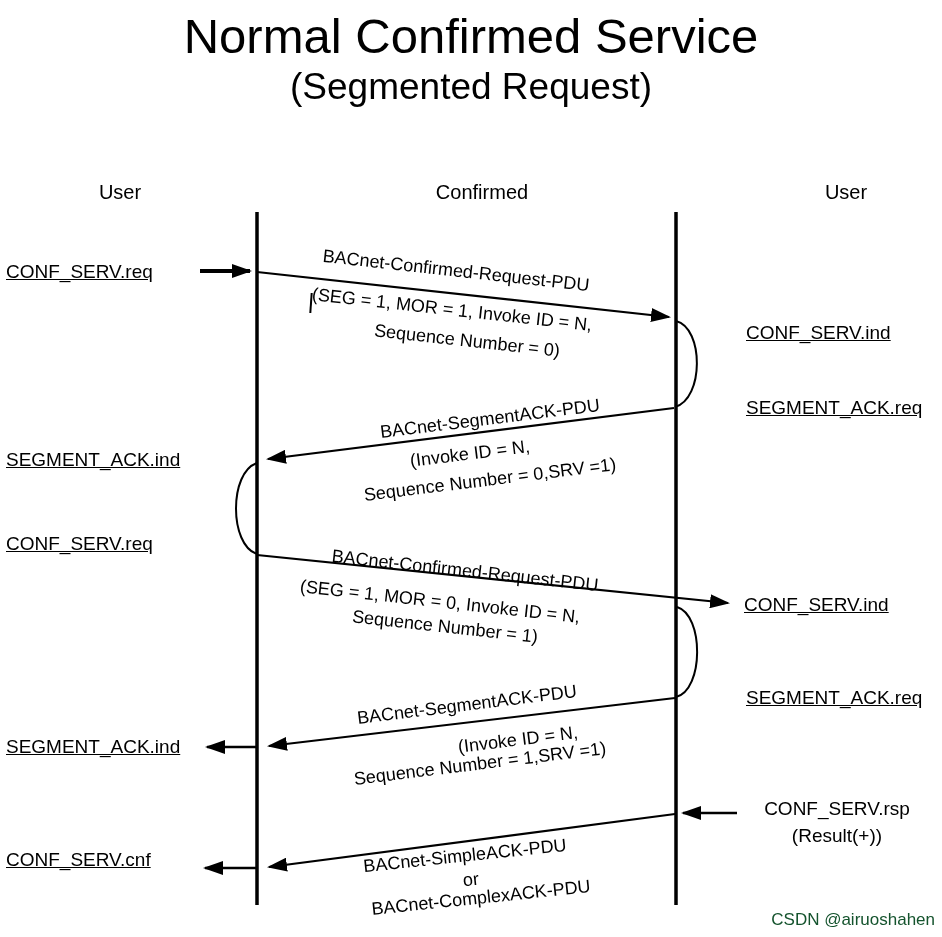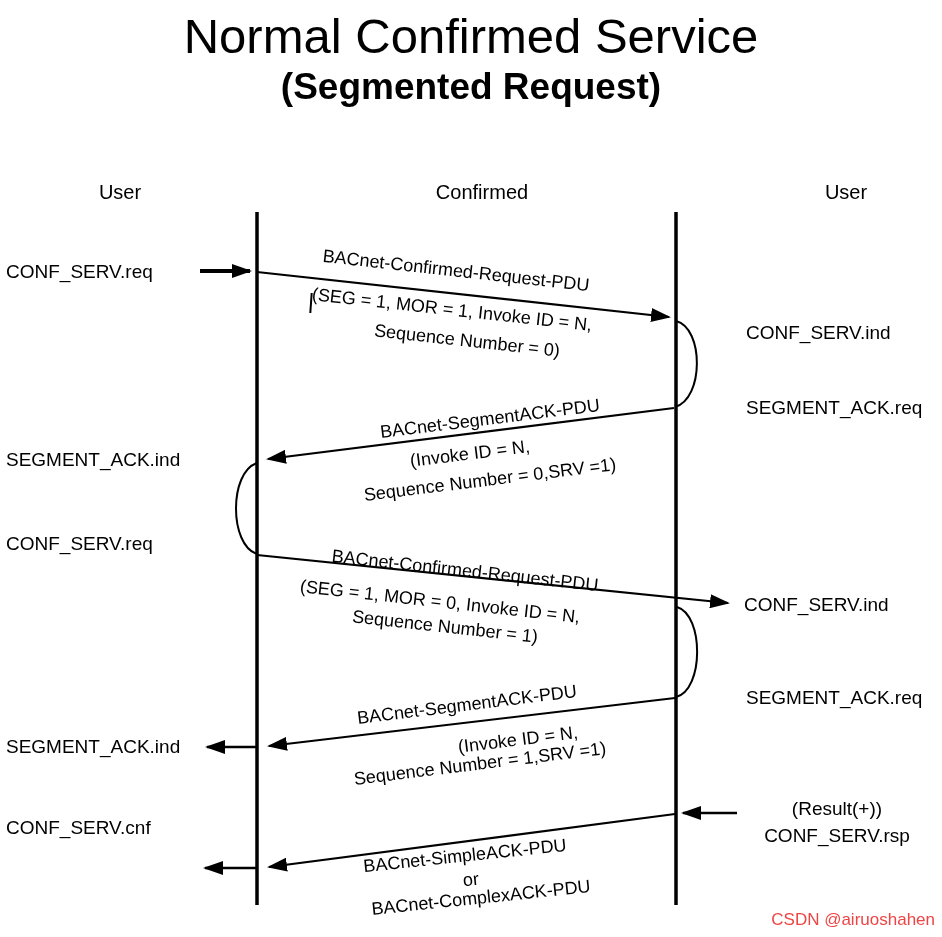--- a/index.html
+++ b/index.html
@@ -3,29 +3,29 @@
 <meta charset="utf-8">
 <style>
   html,body{margin:0;padding:0;background:#fff;}
   .stage{
     position:relative;width:942px;height:937px;background:#ffffff;
     font-family:"Liberation Sans",sans-serif;color:#000;overflow:hidden;
   }
   .title{position:absolute;left:0;width:942px;top:8px;text-align:center;
          font-size:49px;letter-spacing:0px;white-space:nowrap;}
   .subtitle{position:absolute;left:0;width:942px;top:66px;text-align:center;
-         font-size:37px;white-space:nowrap;font-weight:bold;}
+         font-size:37px;white-space:nowrap;}
   .col-head{position:absolute;top:181px;font-weight:normal;font-size:20px;
          transform:translateX(-50%);white-space:nowrap;}
-  .evt{position:absolute;font-size:19px;white-space:nowrap;transform:translateY(-50%);}
+  .evt{position:absolute;font-size:19px;white-space:nowrap;transform:translateY(-50%);text-decoration:underline;}
   .msg{position:absolute;font-size:18px;white-space:nowrap;
        transform:translate(-50%,-50%) rotate(var(--r,0deg));}
   .rsp-block{position:absolute;left:752px;top:795px;width:170px;text-align:center;
        font-size:19px;line-height:27px;}
-  .watermark{position:absolute;right:7px;top:910px;font-size:17px;color:#ef4444;white-space:nowrap;}
+  .watermark{position:absolute;right:7px;top:910px;font-size:17px;color:#14532d;white-space:nowrap;}
   .caret{position:absolute;left:310px;top:293px;width:2px;height:20px;background:#000;transform:rotate(4deg);}
   svg.layer{position:absolute;left:0;top:0;}
 </style>
 </head>
 <body>
 
 <div class="stage">
 
   <div class="title">Normal Confirmed Service</div>
   <div class="subtitle">(Segmented Request)</div>
@@ -64,29 +64,29 @@
     <line x1="737" y1="813" x2="683" y2="813" stroke="#000" stroke-width="2.5" marker-end="url(#ah)"></line>
 
     <line x1="675" y1="814" x2="269" y2="867" stroke="#000" stroke-width="2.2" marker-end="url(#ah)"></line>
     <line x1="257" y1="868" x2="205" y2="868" stroke="#000" stroke-width="2.5" marker-end="url(#ah)"></line>
   </svg>
 
   <div class="evt" style="left:6px;top:272px;">CONF_SERV.req</div>
   <div class="evt" style="left:6px;top:460px;">SEGMENT_ACK.ind</div>
   <div class="evt" style="left:6px;top:544px;">CONF_SERV.req</div>
   <div class="evt" style="left:6px;top:747px;">SEGMENT_ACK.ind</div>
-  <div class="evt" style="left:6px;top:828px;">CONF_SERV.cnf</div>
+  <div class="evt" style="left:6px;top:860px;">CONF_SERV.cnf</div>
 
   <div class="evt" style="left:746px;top:333px;">CONF_SERV.ind</div>
   <div class="evt" style="left:746px;top:408px;">SEGMENT_ACK.req</div>
   <div class="evt" style="left:744px;top:605px;">CONF_SERV.ind</div>
   <div class="evt" style="left:746px;top:698px;">SEGMENT_ACK.req</div>
   <div class="rsp-block">
+    <div>CONF_SERV.rsp</div>
     <div>(Result(+))</div>
-    <div>CONF_SERV.rsp</div>
   </div>
 
   <div class="msg" style="--r:6.3deg;left:456px;top:271px;">BACnet-Confirmed-Request-PDU</div>
   <div class="msg" style="--r:6.3deg;left:452px;top:310px;">(SEG = 1, MOR = 1, Invoke ID = N,</div>
   <div class="msg" style="--r:6.3deg;left:467px;top:341px;">Sequence Number = 0)</div>
 
   <div class="msg" style="--r:-7deg;left:490px;top:419px;">BACnet-SegmentACK-PDU</div>
   <div class="msg" style="--r:-7deg;left:470px;top:454px;">(Invoke ID = N,</div>
   <div class="msg" style="--r:-7deg;left:490px;top:480px;">Sequence Number = 0,SRV =1)</div>
 

